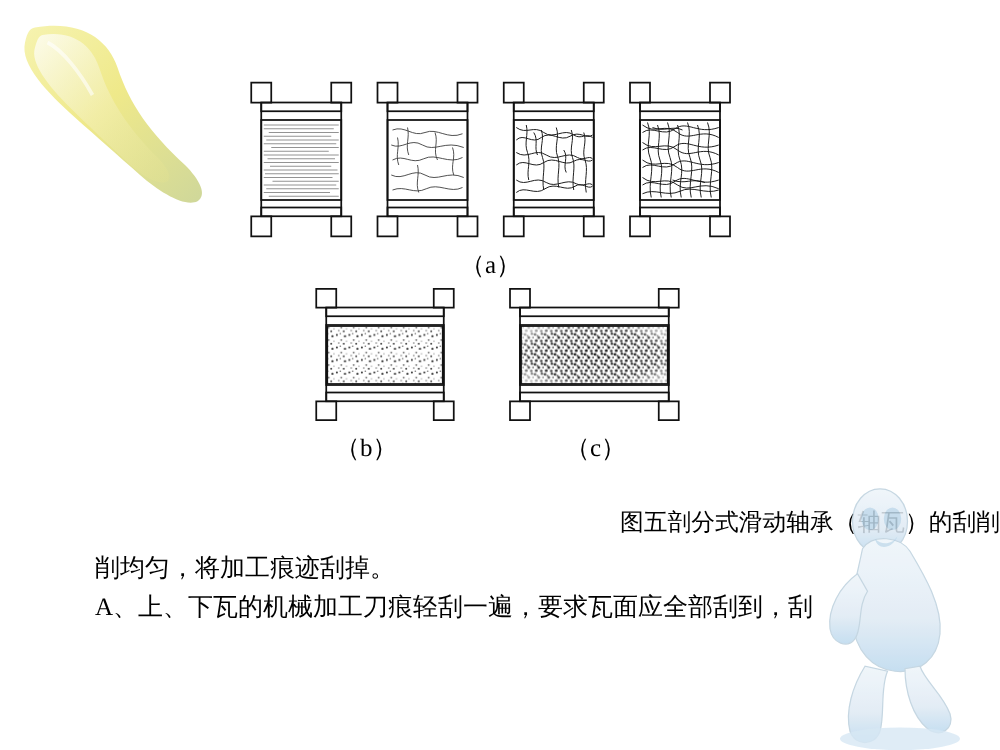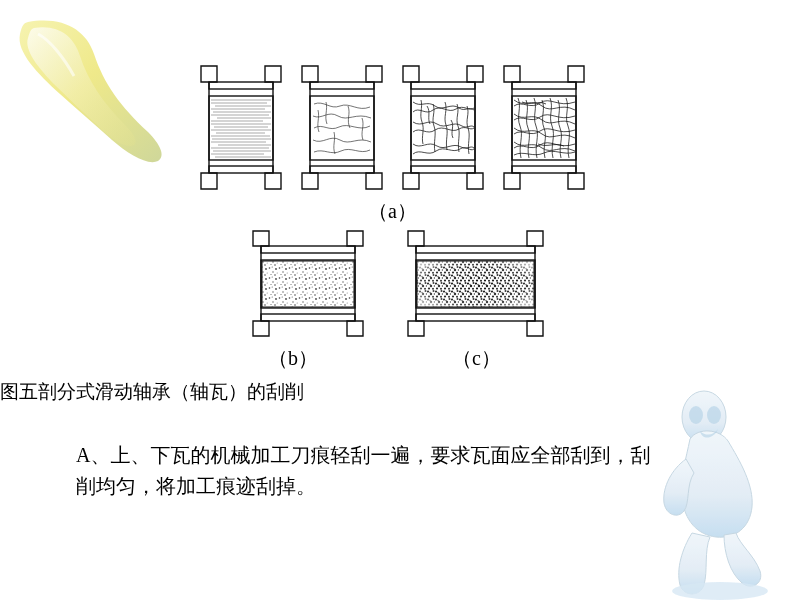--- a/index.html
+++ b/index.html
@@ -88,23 +88,23 @@
     white-space: nowrap;
     letter-spacing: 0px;
   }
   .label-a { left: 368px; top: 198px; }
   .label-b { left: 268px; top: 345px; }
   .label-c { left: 452px; top: 345px; }
 
   .caption {
     position: absolute;
     left: 0;
-    top: 379px;
+    top: 405px;
     width: 800px;
-    text-align: left;
+    text-align: right;
     font-family: "Liberation Serif", "DejaVu Serif", serif;
     font-size: 19px;
     color: #000000;
   }
 
   .body-text {
     position: absolute;
     left: 76px;
     top: 440px;
     width: 640px;
@@ -315,22 +315,22 @@
       <rect x="14" y="35" width="117" height="46" fill="none" stroke="#111" stroke-width="1"></rect>
     </svg>
   </div>
 
   <div class="label label-b">（b）</div>
   <div class="label label-c">（c）</div>
 
   <div class="caption">图五剖分式滑动轴承（轴瓦）的刮削</div>
 
   <div class="body-text">
+    <span class="line">削均匀，将加工痕迹刮掉。</span>
     <span class="line">A、上、下瓦的机械加工刀痕轻刮一遍，要求瓦面应全部刮到，刮</span>
-    <span class="line">削均匀，将加工痕迹刮掉。</span>
   </div>
 
   <svg class="figure-deco" viewBox="0 0 180 215">
     <defs>
       <linearGradient id="figgrad" x1="0" y1="0" x2="0" y2="1">
         <stop offset="0%" stop-color="#eef5fa"></stop>
         <stop offset="60%" stop-color="#dfeaf4"></stop>
         <stop offset="100%" stop-color="#bcd9ee"></stop>
       </linearGradient>
     </defs>

